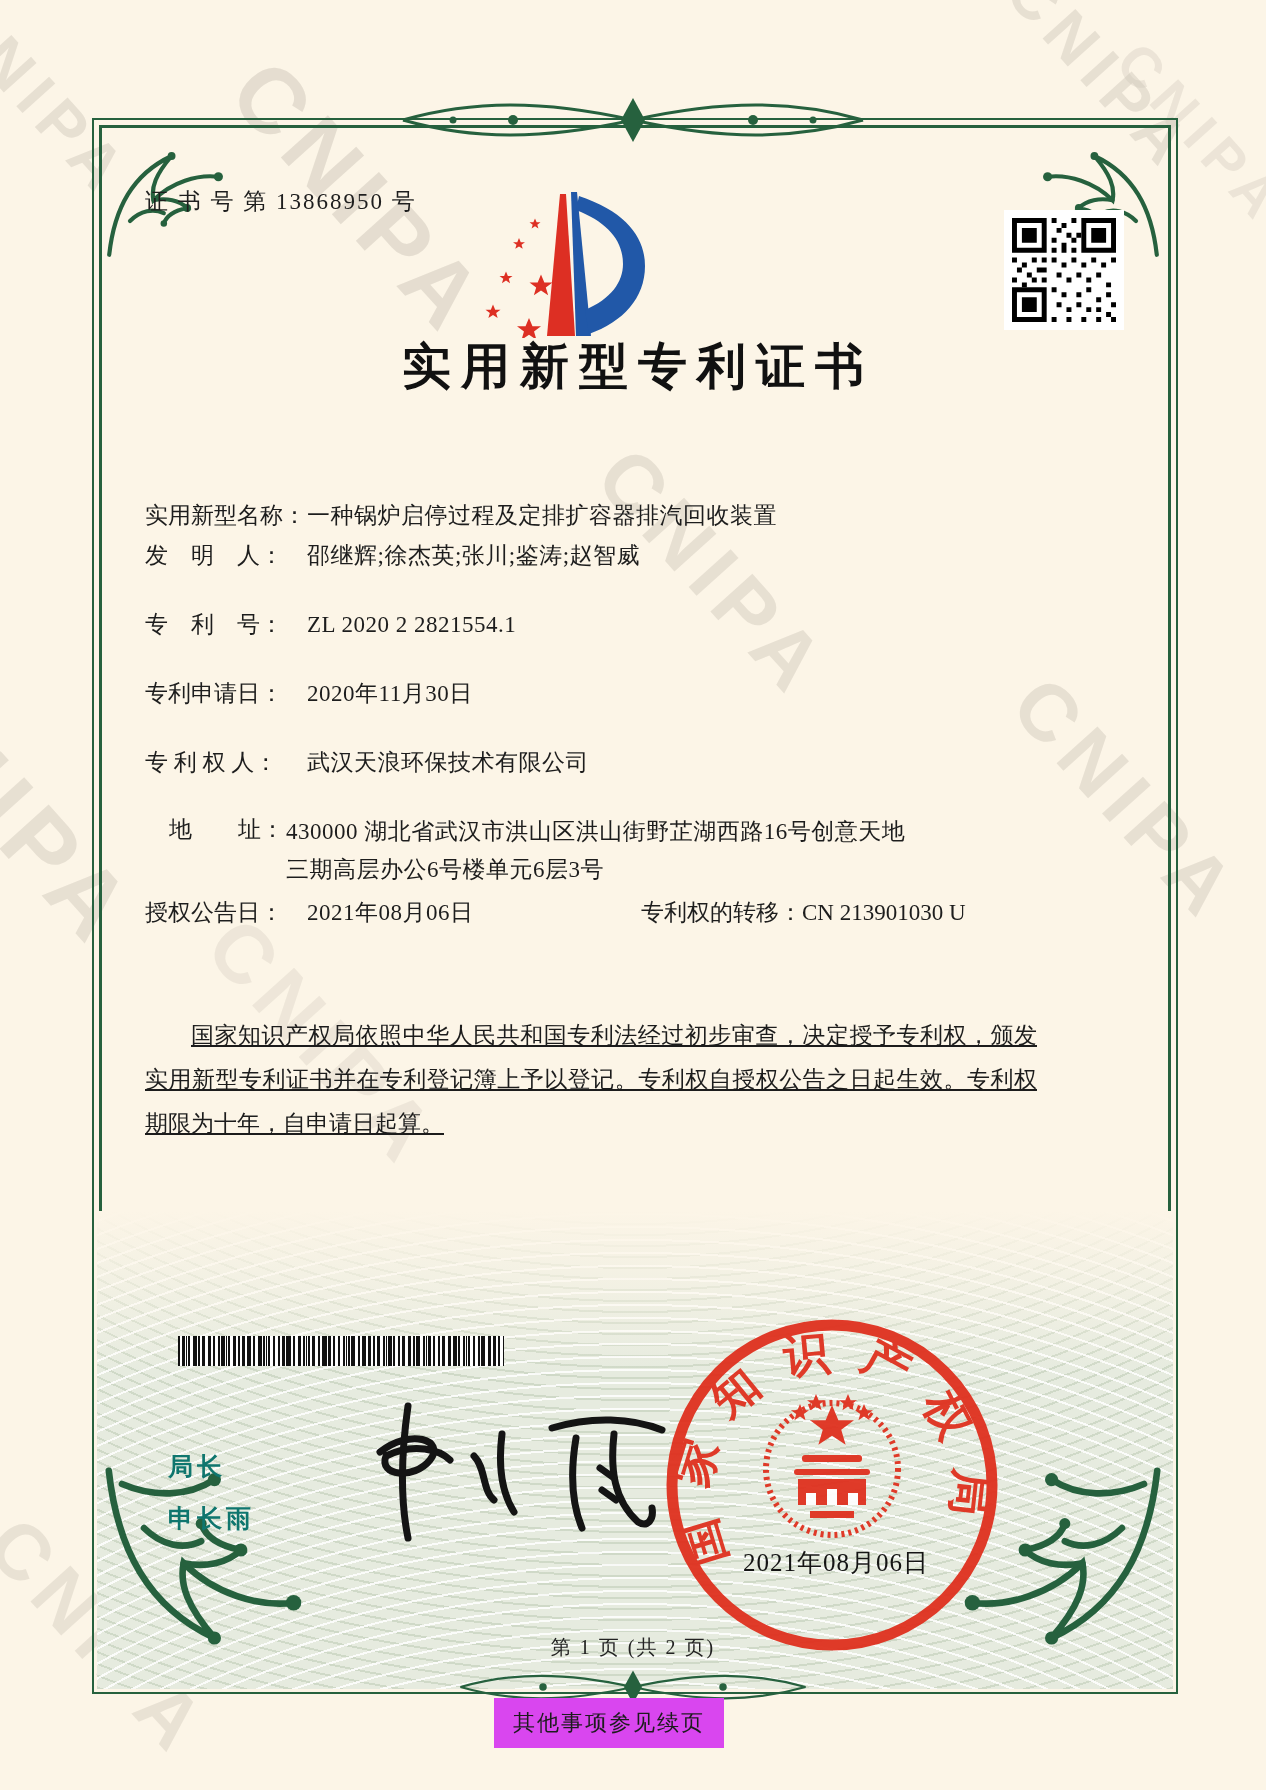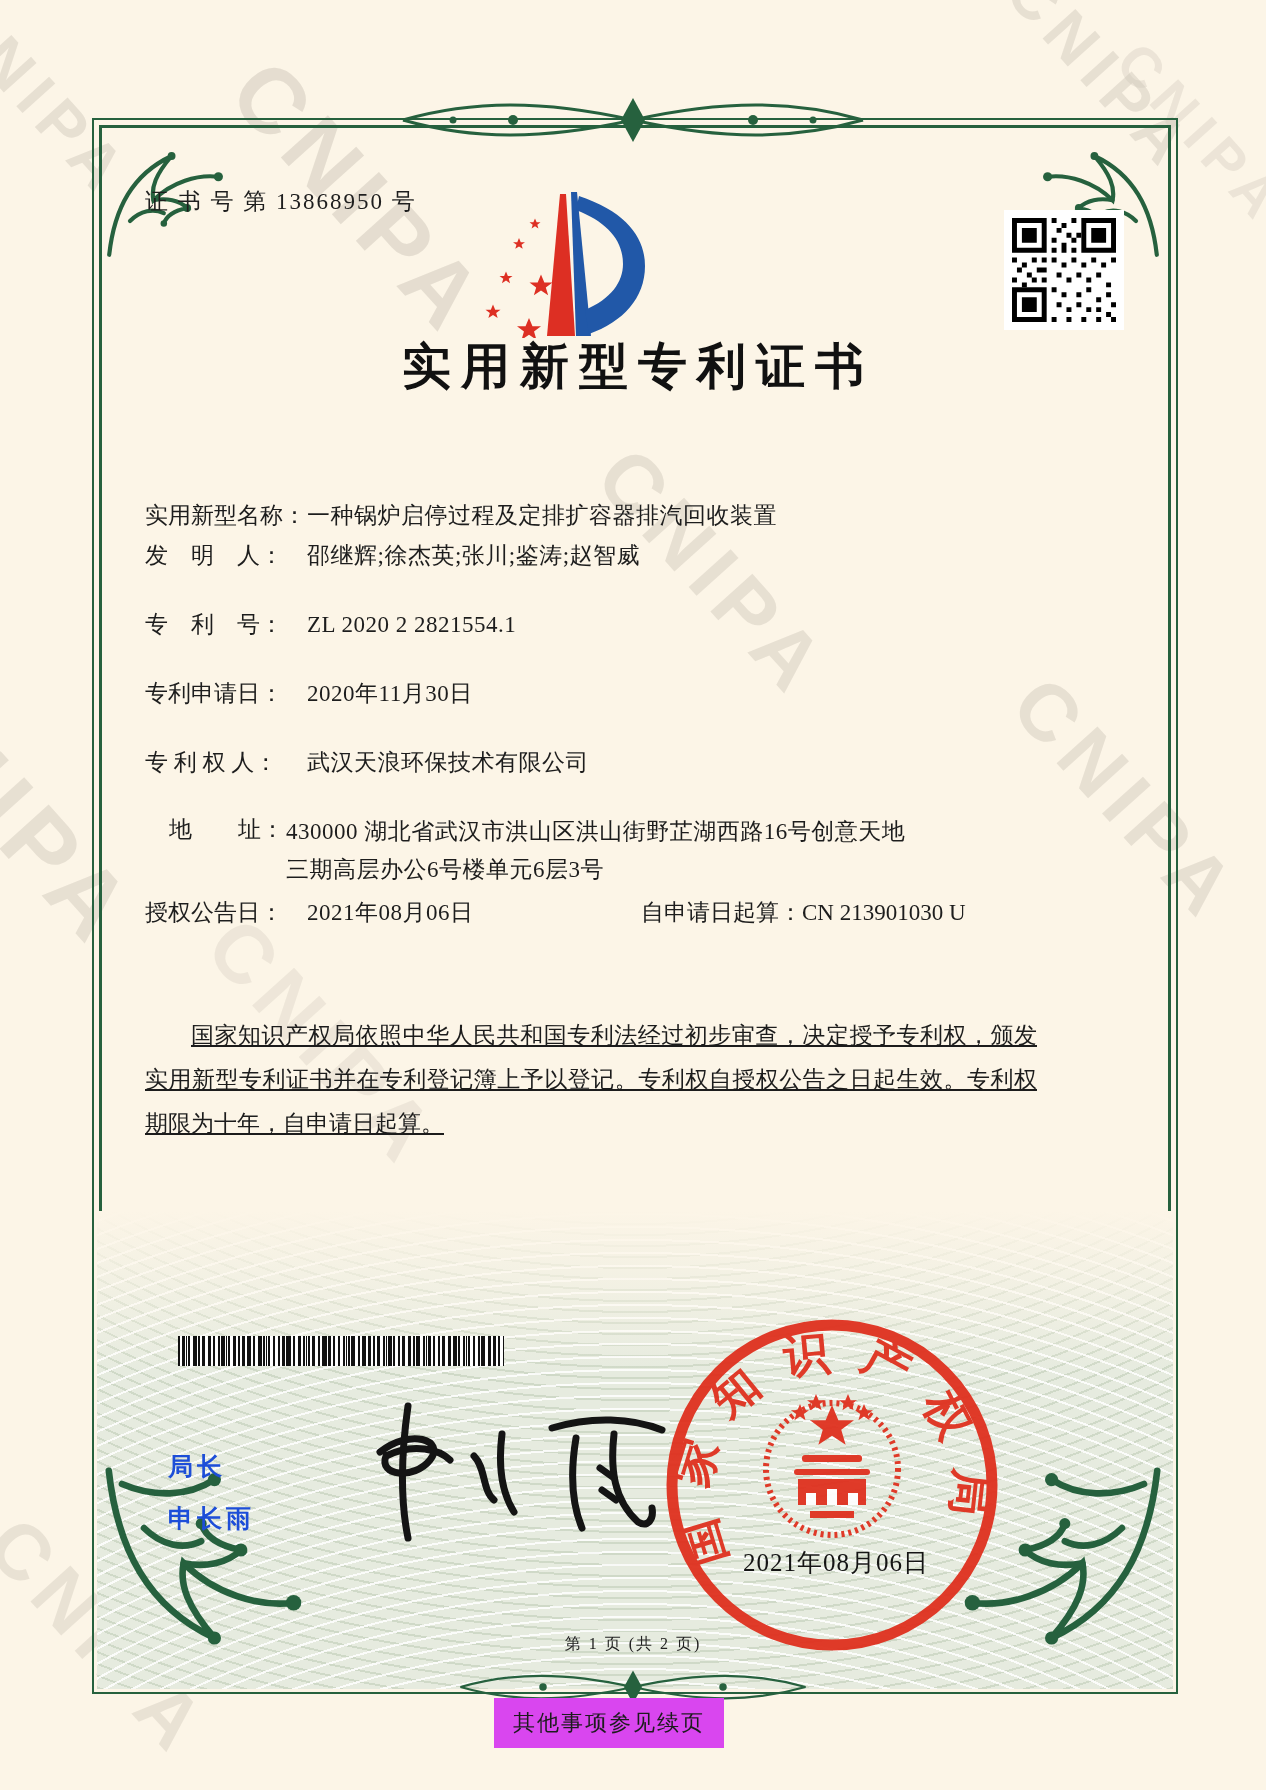--- a/index.html
+++ b/index.html
@@ -56,28 +56,28 @@
              font-size:23px;line-height:44px;color:#1c1c1c;text-align:justify;}
   .body-text p{margin:0;text-indent:2em;text-decoration:underline;}
 
   
   .barcode{position:absolute;left:178px;top:1336px;width:326px;height:30px;z-index:4;background:#fff;
       background-image:
         repeating-linear-gradient(90deg,#111 0 2px,transparent 2px 5px),
         repeating-linear-gradient(90deg,#111 0 1px,transparent 1px 8px),
         repeating-linear-gradient(90deg,transparent 0 4px,#111 4px 6px,transparent 6px 13px);}
   .signer{position:absolute;left:168px;z-index:4;font-family:"Liberation Sans","DejaVu Sans",sans-serif;
-          font-size:25px;font-weight:600;letter-spacing:4px;color:#1d4ed8;}
+          font-size:25px;font-weight:600;letter-spacing:4px;color:#0f766e;}
   .signer-title{top:1450px;} .signer-name{top:1502px;}
   .sig{position:absolute;left:352px;top:1398px;z-index:5;}
   .seal{position:absolute;left:664px;top:1317px;z-index:5;opacity:.94;}
   .seal-date{position:absolute;left:690px;top:1546px;width:292px;z-index:6;text-align:center;
              font-size:25px;letter-spacing:1px;color:#141414;}
   .page-info{position:absolute;left:0;top:1634px;width:100%;z-index:6;text-align:center;
-             font-size:16px;letter-spacing:2px;color:#222;}
+             font-size:20px;letter-spacing:2px;color:#222;}
   .cont-note{position:absolute;left:494px;top:1698px;width:230px;height:50px;z-index:4;background:#d946ef;
              text-align:center;line-height:50px;font-size:22px;letter-spacing:2px;color:#1c1c1c;}
 </style>
 </head>
 <body>
 
 <div id="page">
 
   <div class="wm wm1">CNIPA</div>
   <div class="wm wm2">CNIPA</div>
@@ -229,21 +229,21 @@
   </div>
   <div class="row r5">
     <span class="lbl">专 利 权 人：</span><span class="val">武汉天浪环保技术有限公司</span>
   </div>
   <div class="row row-addr">
     <span class="lbl">地　　址：</span><span class="val">430000 湖北省武汉市洪山区洪山街野芷湖西路16号创意天地三期高层办公6号楼单元6层3号</span>
   </div>
   <div class="row row-grant">
     <span class="lbl">授权公告日：</span><span class="val">2021年08月06日</span>
     <span class="grant-right">
-      <span>自申请日起算：</span><span>CN 213901030 U</span>
+      <span>专利权的转移：</span><span>CN 213901030 U</span>
     </span>
   </div>
 
   <div class="body-text">
     <p>国家知识产权局依照中华人民共和国专利法经过初步审查，决定授予专利权，颁发实用新型专利证书并在专利登记簿上予以登记。专利权自授权公告之日起生效。专利权期限为十年，自申请日起算。</p>
   </div>
 
   <div class="barcode"></div>
 
   <div class="signer signer-title">局长</div>

